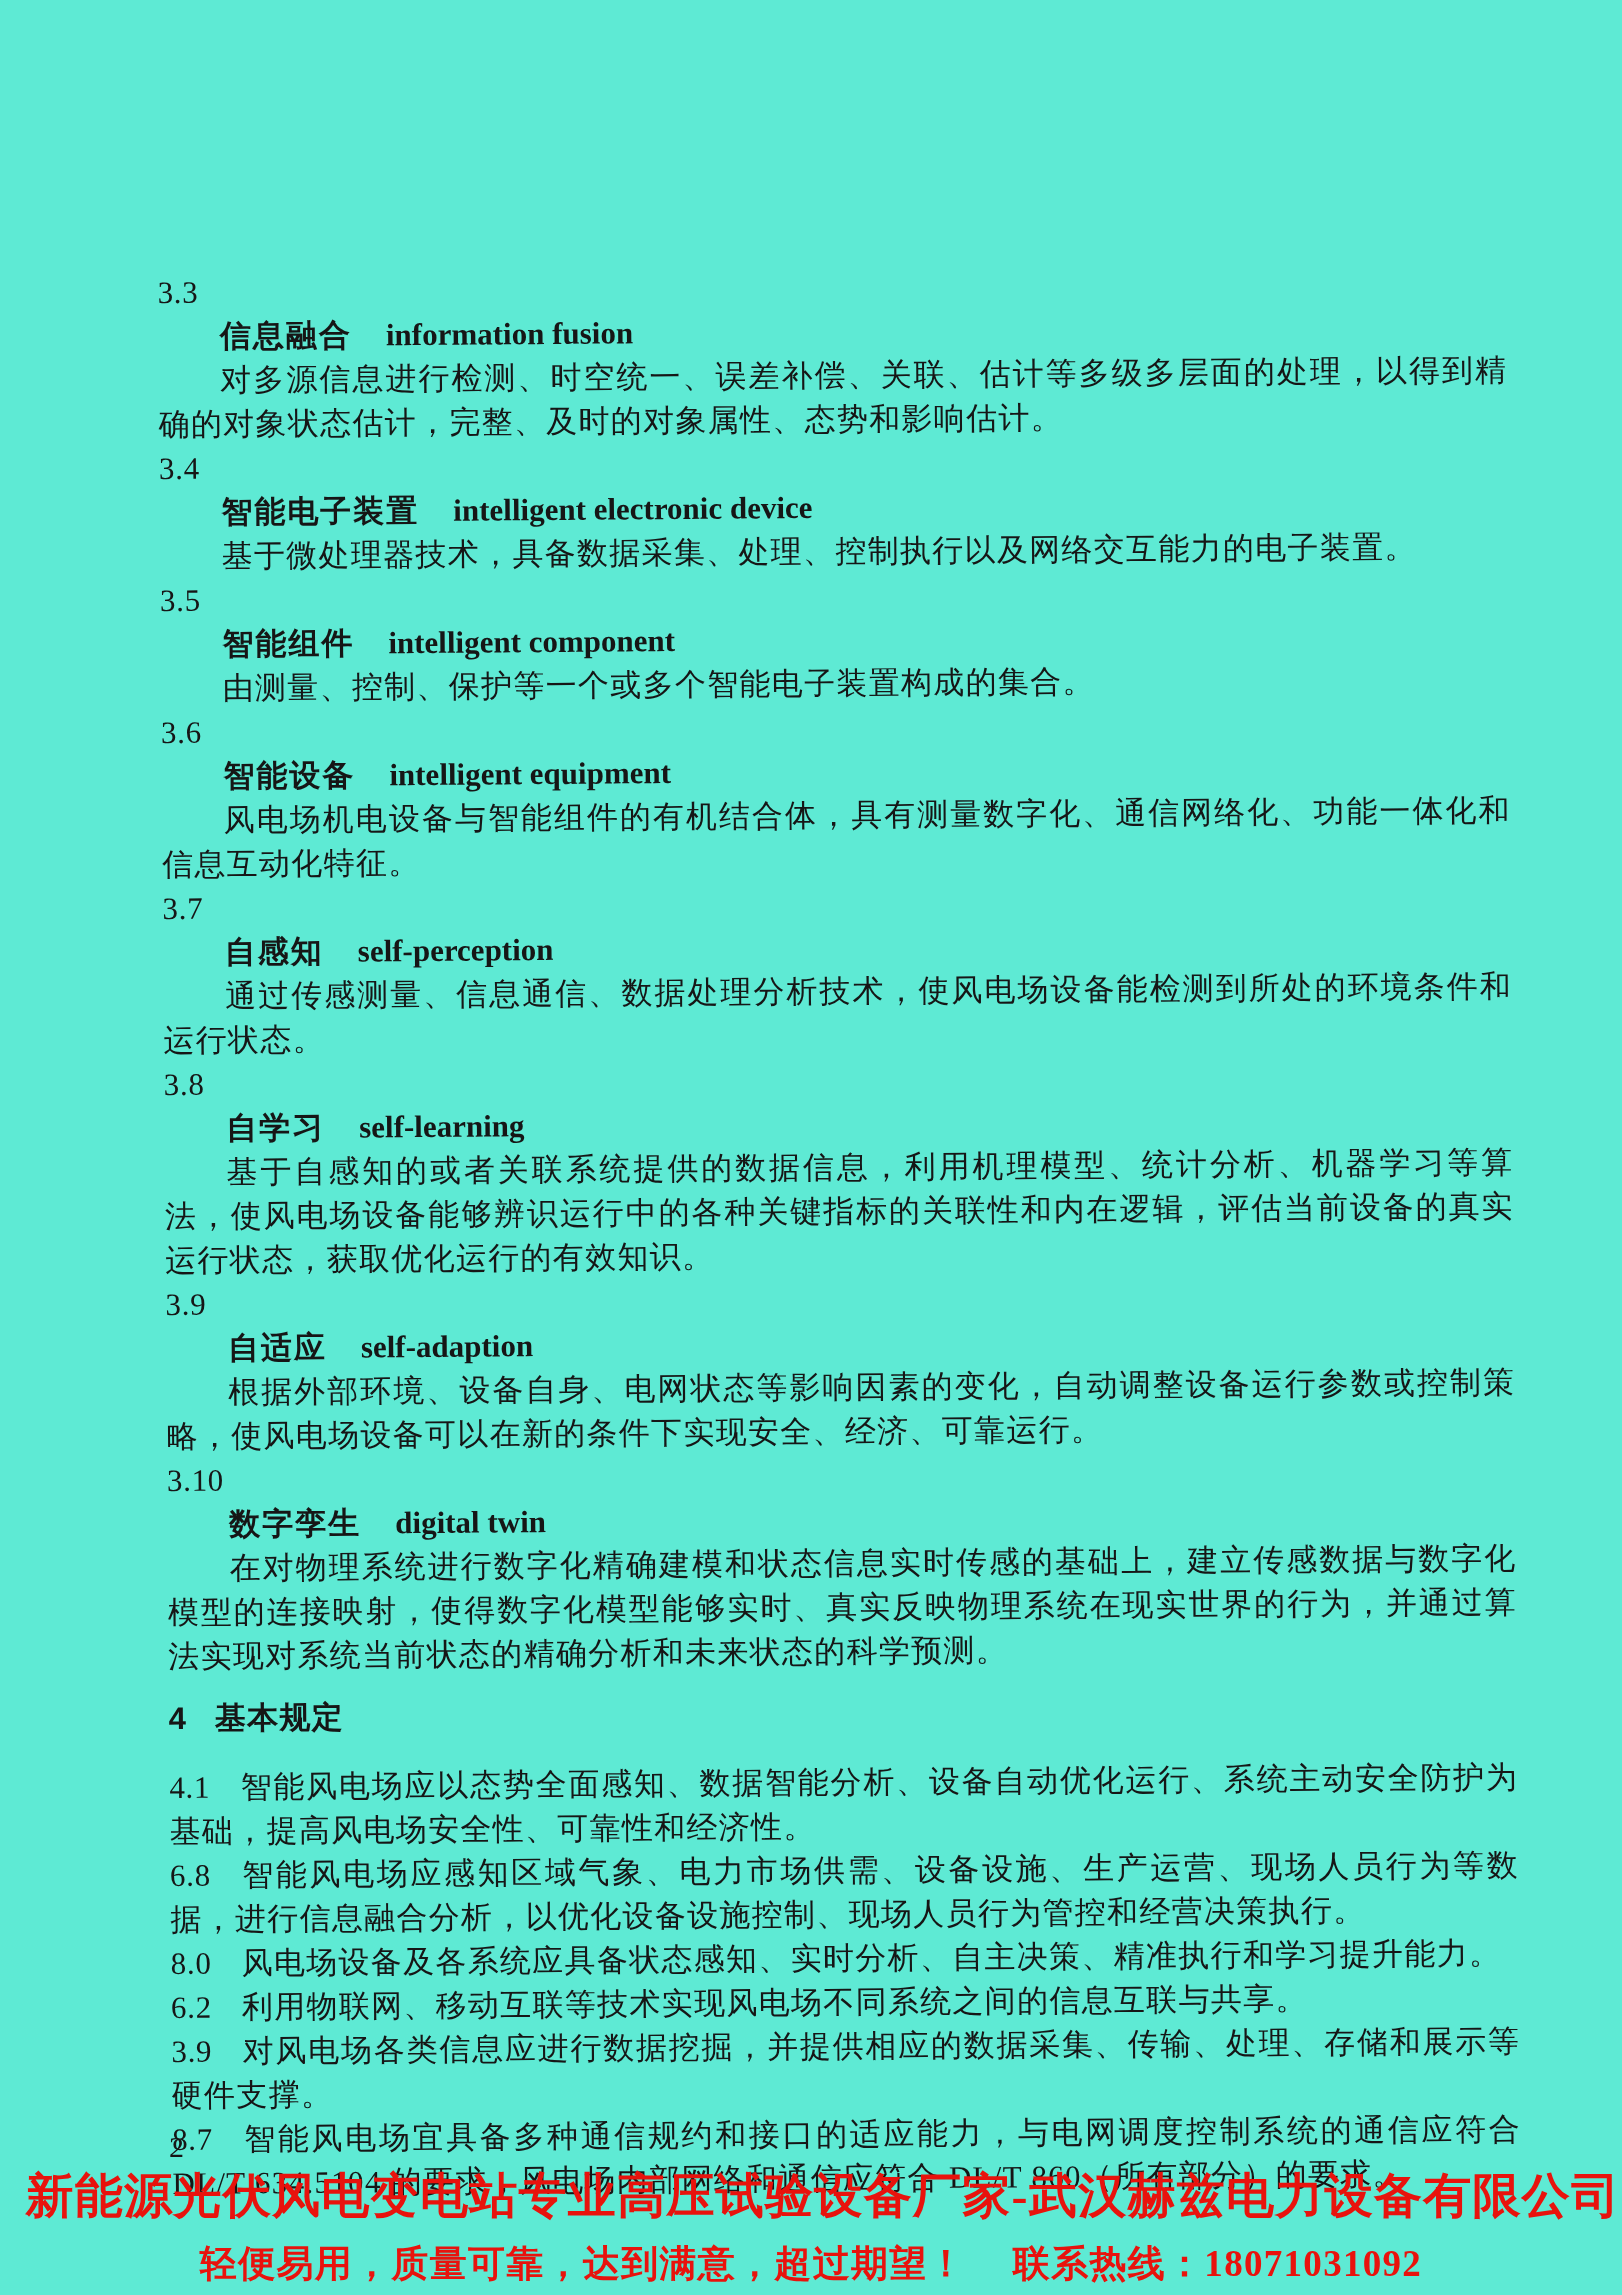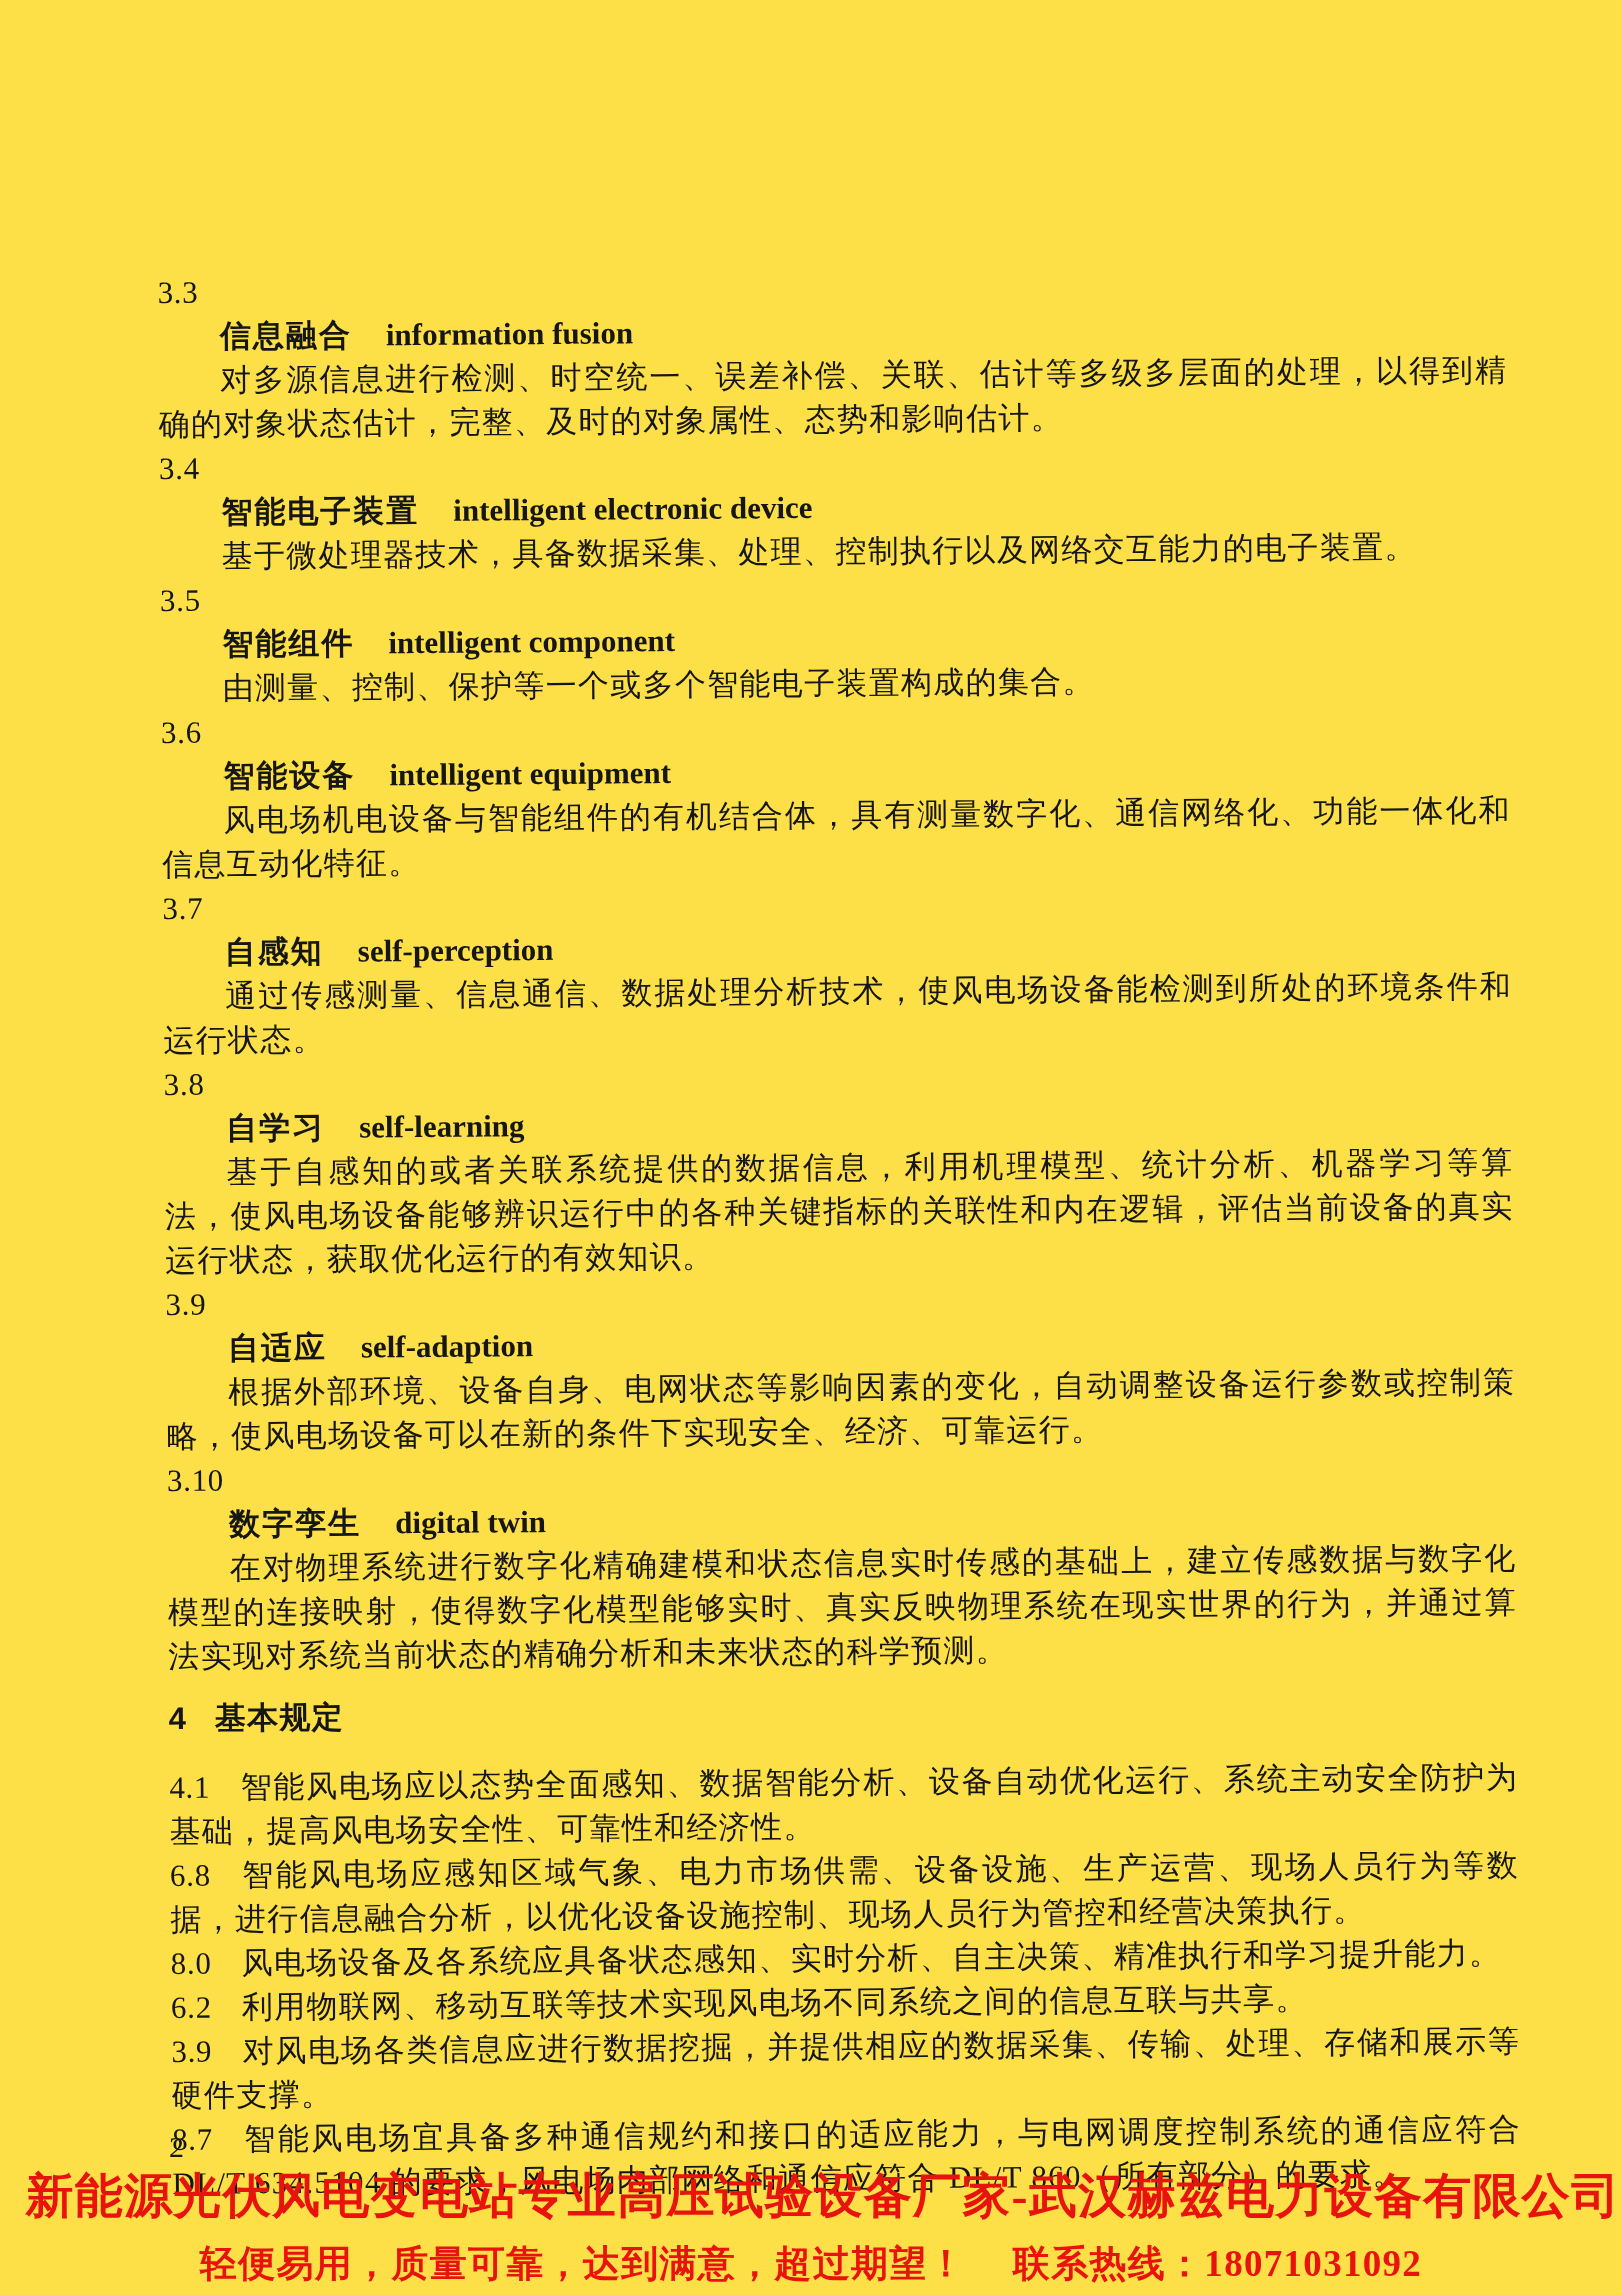--- a/index.html
+++ b/index.html
@@ -4,21 +4,21 @@
 <style>
   html, body {
     margin: 0;
     padding: 0;
     background: #ffffff;
   }
   .page {
     position: relative;
     width: 1622px;
     height: 2295px;
-    background: #fde047;
+    background: #5eead4;
     overflow: hidden;
     color: #161616;
   }
   
   .content {
     position: absolute;
     left: 165px;
     top: 271px;
     width: 1349px;
     font-family: "Liberation Serif", "DejaVu Serif", serif;

